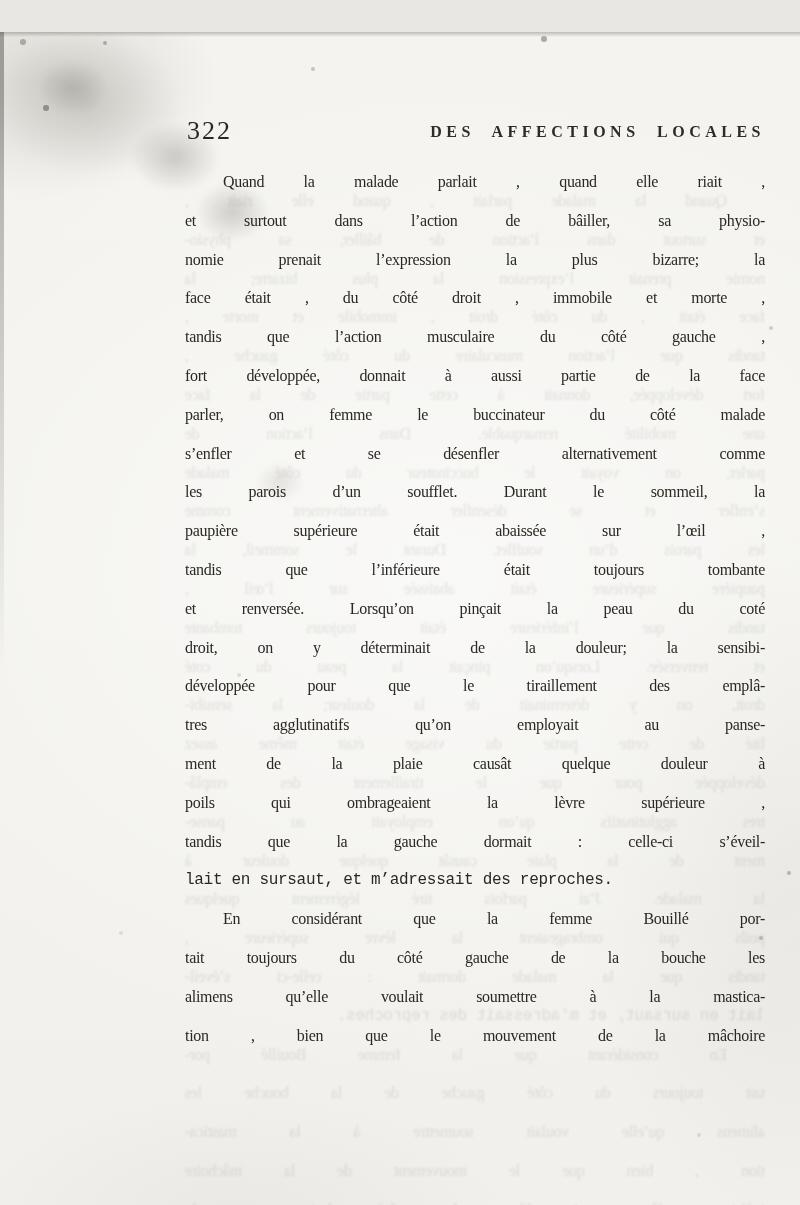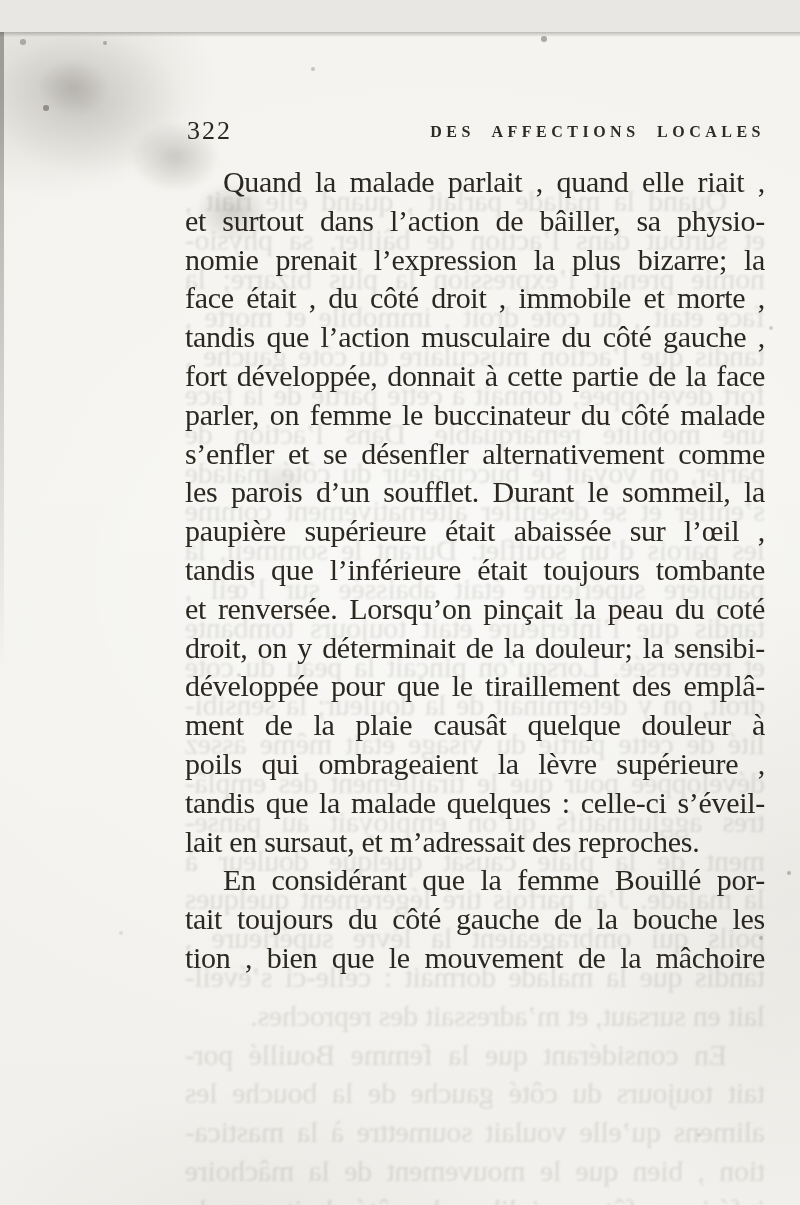--- a/index.html
+++ b/index.html
@@ -72,27 +72,27 @@
     position: absolute; left: 0; top: 7px; width: 100%;
     text-align: right; font-size: 16px; font-weight: bold;
     letter-spacing: 4.5px; word-spacing: 9px; color: #2e2b24;
   }
   
   .text-block {
     position: absolute; left: 185px; top: 131px; width: 580px; z-index: 2;
   }
   .line {
     height: 38.8px; line-height: 38.8px;
-    font-size: 30px; letter-spacing: -0.3px;
+    font-size: 16px; letter-spacing: -0.3px;
     white-space: nowrap; overflow: visible;
     text-align: justify; text-align-last: justify;
     text-justify: inter-word;
   }
   .line.indent { text-indent: 38px; }
-  .line.noj { text-align-last: left; }
+  .line.noj { text-align-last: left; font-family: Liberation Mono, monospace; }
   
   .ghost {
     top: 150px; z-index: 1;
     transform: scaleX(-1);
     opacity: 0.15;
     filter: blur(1.3px);
     color: #55524a;
     pointer-events: none;
   }
 </style>
@@ -147,34 +147,36 @@
       <div class="line">inférieure fût aussi libre du côté droit que du</div>
     </div>
   </div>
     <div class="text-block">
     <div>
       <div class="line indent">Quand la malade parlait , quand elle riait ,</div>
       <div class="line">et surtout dans l’action de bâiller, sa physio-</div>
       <div class="line">nomie prenait l’expression la plus bizarre; la</div>
       <div class="line">face était , du côté droit , immobile et morte ,</div>
       <div class="line">tandis que l’action musculaire du côté gauche ,</div>
-      <div class="line">fort développée, donnait à cette partie de la face</div>
+      <div class="line">fort développée, donnait à aussi partie de la face</div>
       <div class="line">parler, on femme le buccinateur du côté malade</div>
       <div class="line">s’enfler et se désenfler alternativement comme</div>
       <div class="line">les parois d’un soufflet. Durant le sommeil, la</div>
       <div class="line">paupière supérieure était abaissée sur l’œil ,</div>
       <div class="line">tandis que l’inférieure était toujours tombante</div>
       <div class="line">et renversée. Lorsqu’on pinçait la peau du coté</div>
       <div class="line">droit, on y déterminait de la douleur; la sensibi-</div>
       <div class="line">développée pour que le tiraillement des emplâ-</div>
+      <div class="line">tres agglutinatifs qu’on employait au panse-</div>
       <div class="line">ment de la plaie causât quelque douleur à</div>
       <div class="line">poils qui ombrageaient la lèvre supérieure ,</div>
-      <div class="line">tandis que la malade quelques : celle-ci s’éveil-</div>
+      <div class="line">tandis que la gauche dormait : celle-ci s’éveil-</div>
       <div class="line noj">lait en sursaut, et m’adressait des reproches.</div>
     </div>
     <div>
       <div class="line indent">En considérant que la femme Bouillé por-</div>
       <div class="line">tait toujours du côté gauche de la bouche les</div>
+      <div class="line">alimens qu’elle voulait soumettre à la mastica-</div>
       <div class="line">tion , bien que le mouvement de la mâchoire</div>
     </div>
   </div>
 
 </div>
 
 </body></html>

